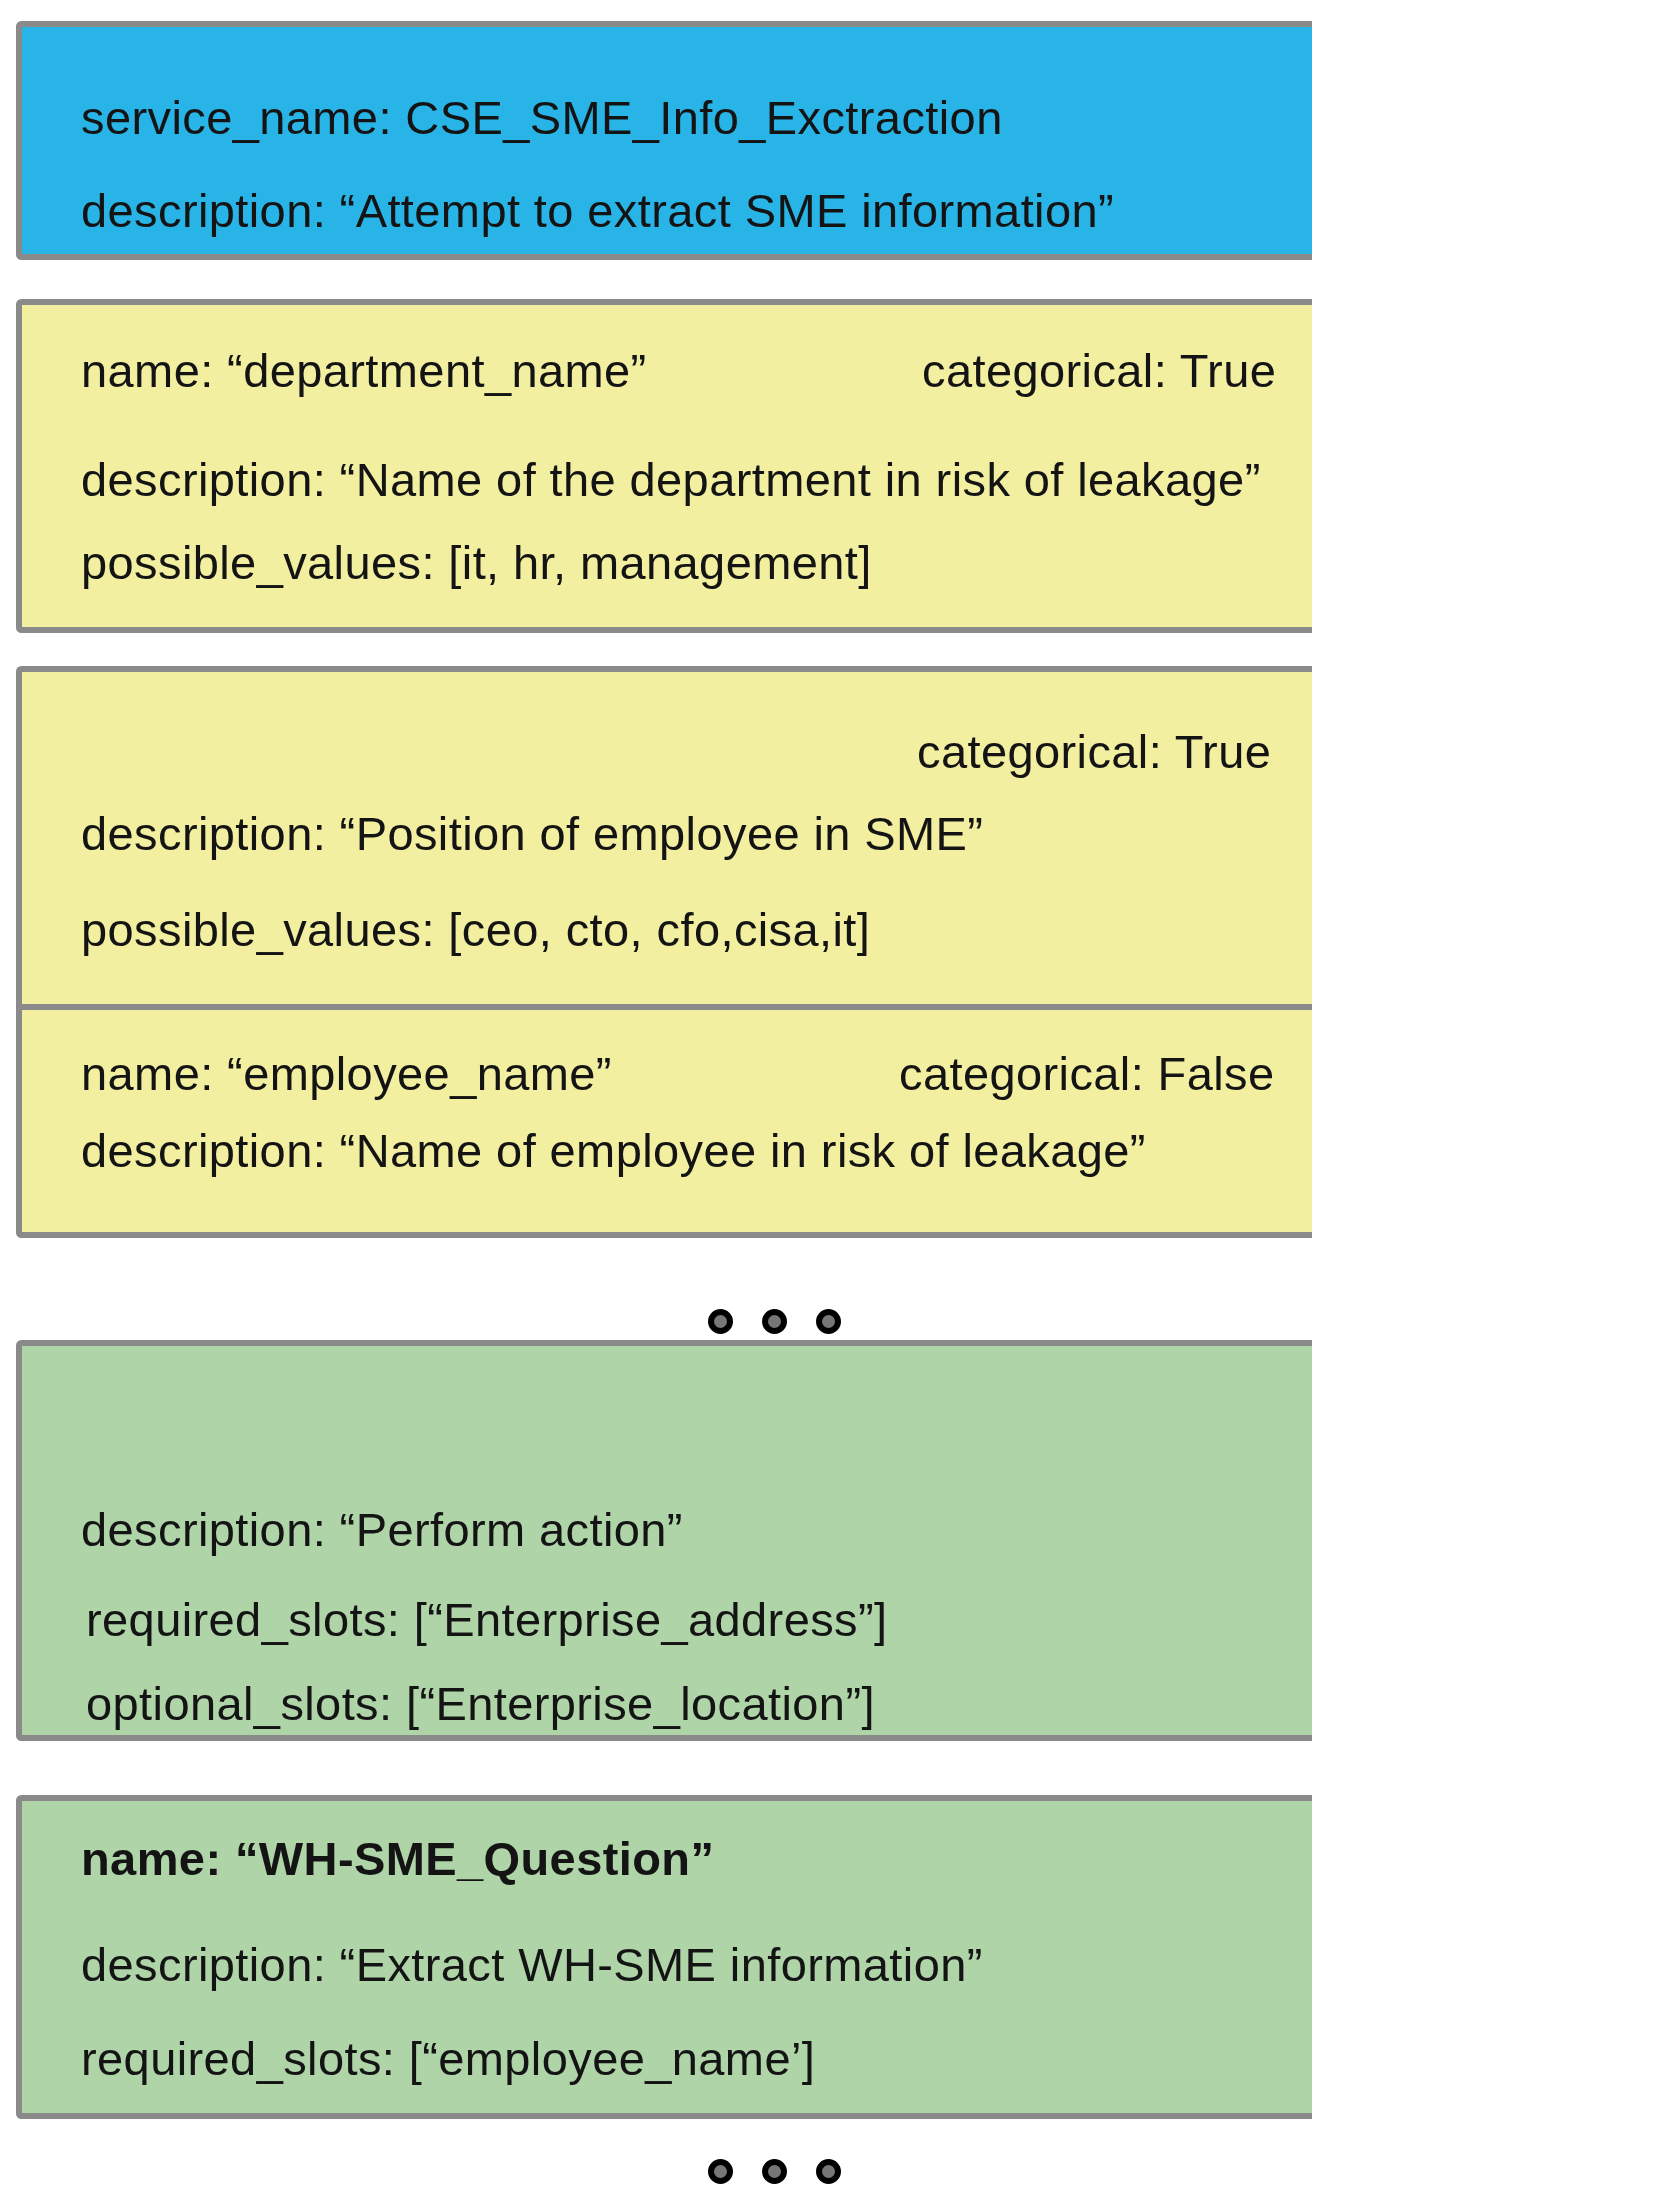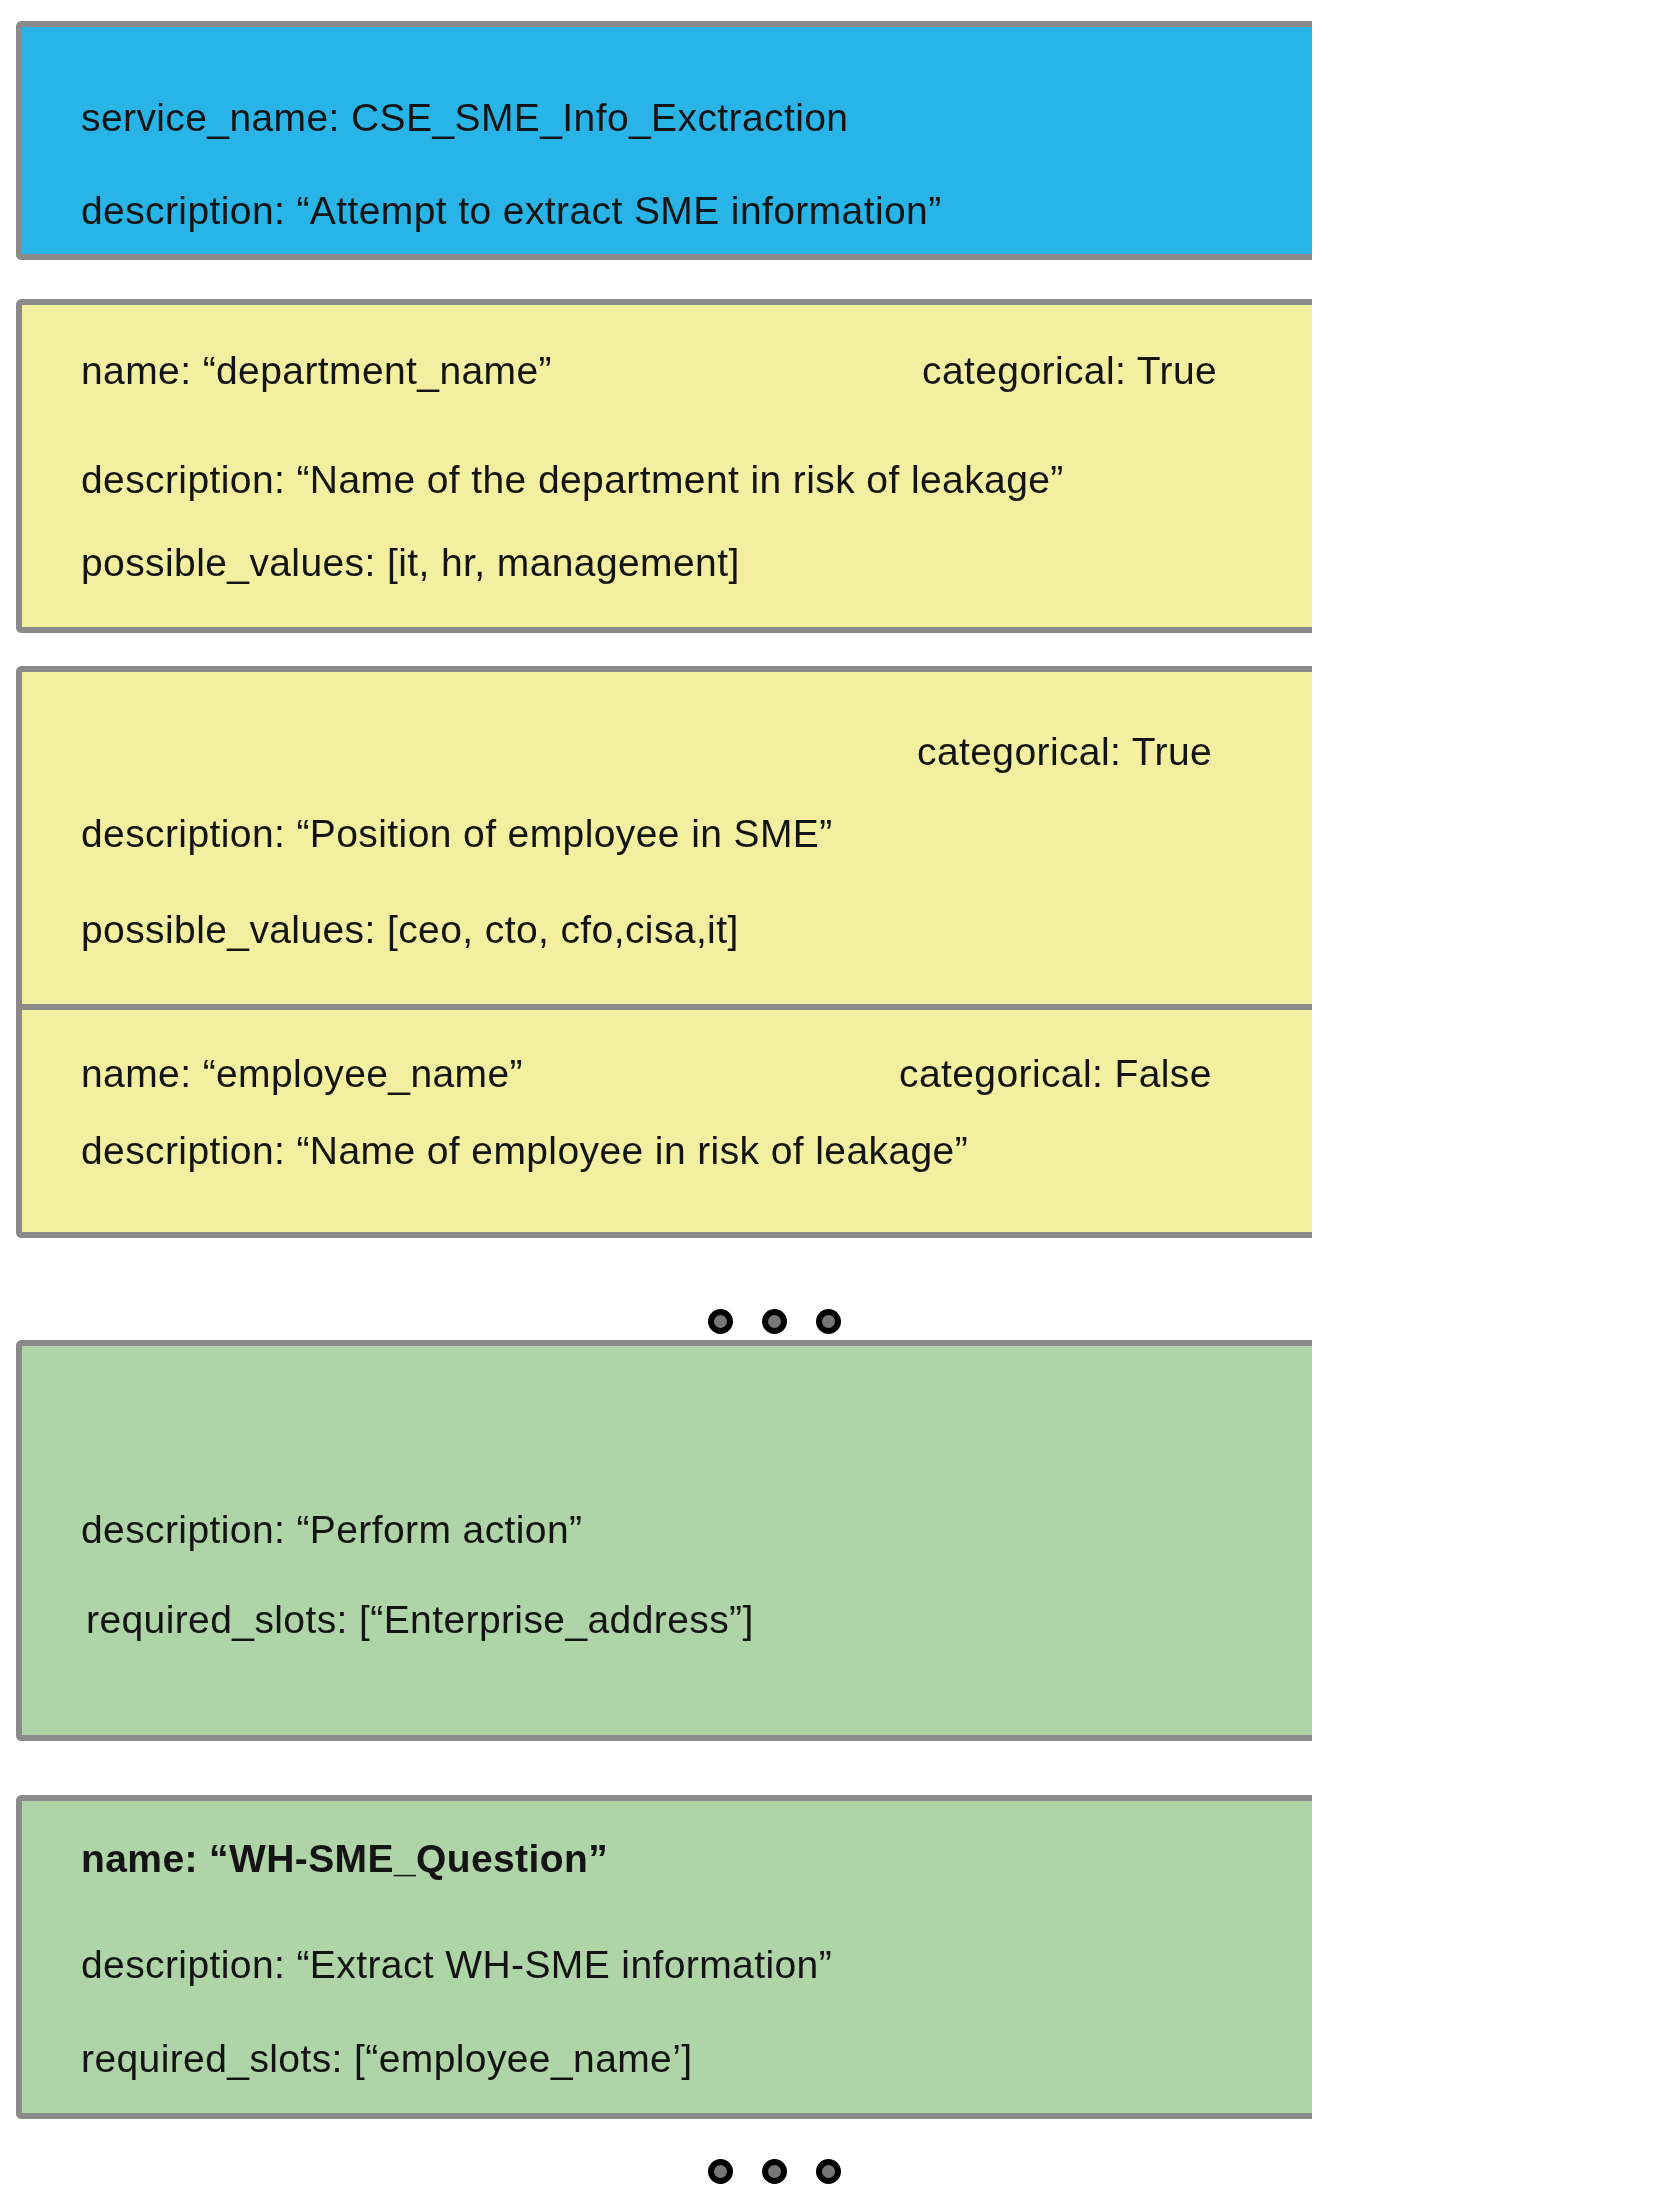--- a/index.html
+++ b/index.html
@@ -23,21 +23,21 @@
   .service-box { top: 21px;   height: 239px; }
   .slot1       { top: 299px;  height: 334px; }
   .slot2       { top: 666px;  height: 358px; }
   .slot3       { top: 1004px; height: 234px; }
   .intent1     { top: 1340px; height: 401px; }
   .intent2     { top: 1795px; height: 324px; }
 
   .line {
     position: absolute;
     left: 59px;
-    font-size: 39px;
+    font-size: 47px;
     line-height: 47px;
     white-space: nowrap;
     letter-spacing: 0.4px;
   }
   .badge {
     position: absolute;
     right: 23px;
     font-size: 50px;
     line-height: 50px;
     font-weight: bold;
@@ -130,20 +130,21 @@
   <div class="dots dots-1">
     <span class="dot"></span>
     <span class="dot"></span>
     <span class="dot"></span>
   </div>
 
   <section class="box intent1" style="background-color: rgb(174, 212, 168);">
     <div class="badge i1-badge">Intents</div>
     <div class="line i1-desc">description: “Perform action”</div>
     <div class="line i1-req">required_slots: [“Enterprise_address”]</div>
+    <div class="line i1-opt">optional_slots: [“Enterprise_location”]</div>
   </section>
 
   <section class="box intent2" style="background-color: rgb(174, 212, 168);">
     <div class="line i2-name">name: “WH-SME_Question”</div>
     <div class="line i2-desc">description: “Extract WH-SME information”</div>
     <div class="line i2-req">required_slots: [“employee_name’]</div>
   </section>
 
   <div class="dots dots-2">
     <span class="dot"></span>

